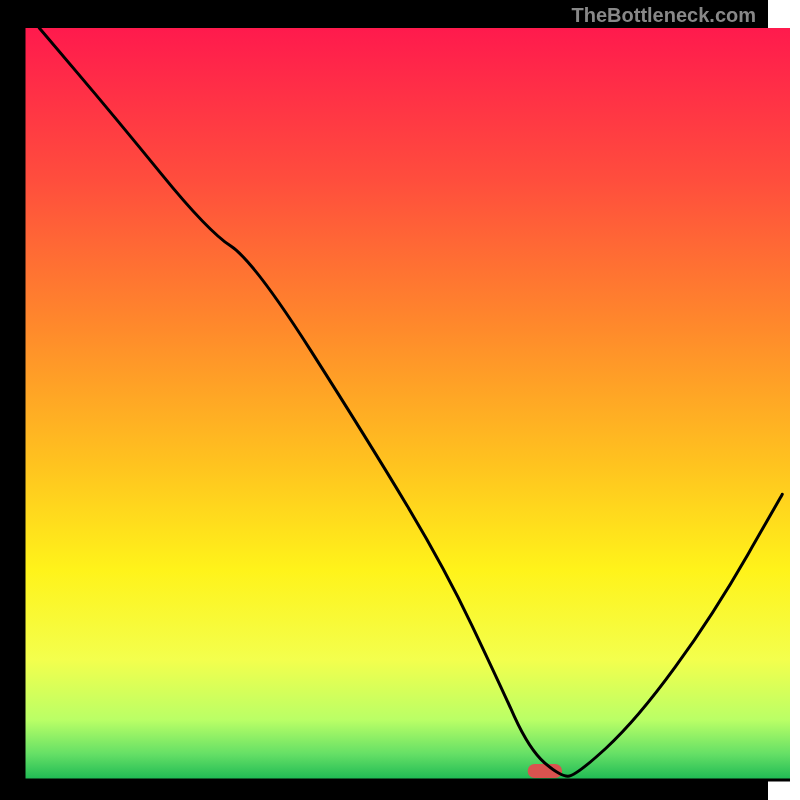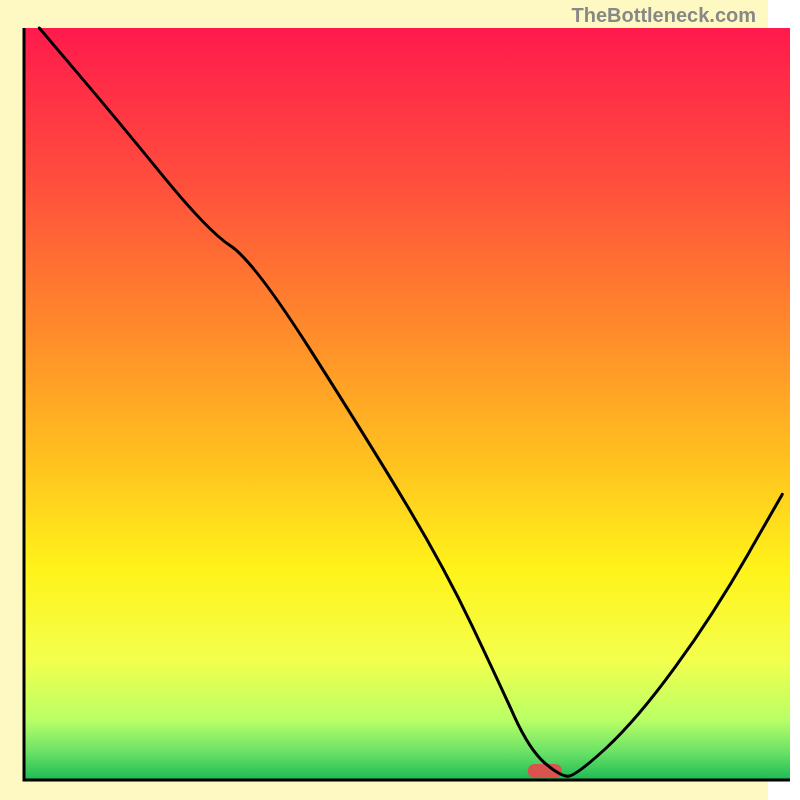--- a/index.html
+++ b/index.html
@@ -5,21 +5,21 @@
   body {
     margin: 0;
     padding: 0;
     background: #ffffff;
     font-family: Arial, sans-serif;
   }
   .chart-container {
     position: relative;
     width: 768px;
     height: 800px;
-    background: #fef9c3;
+    background: #000000;
   }
   .watermark {
     position: absolute;
     top: 4px;
     right: 12px;
     font-size: 20px;
     font-weight: bold;
     color: #888888;
     z-index: 10;
   }

